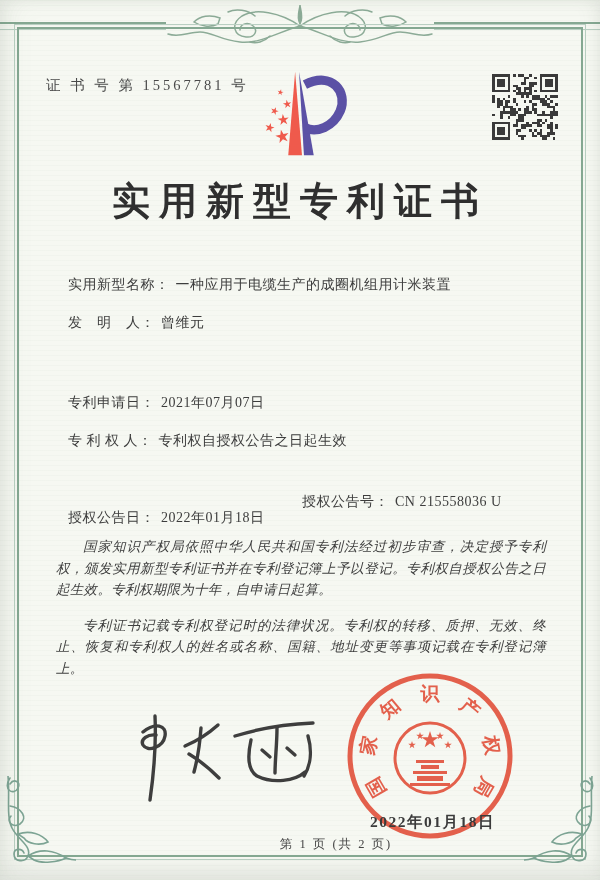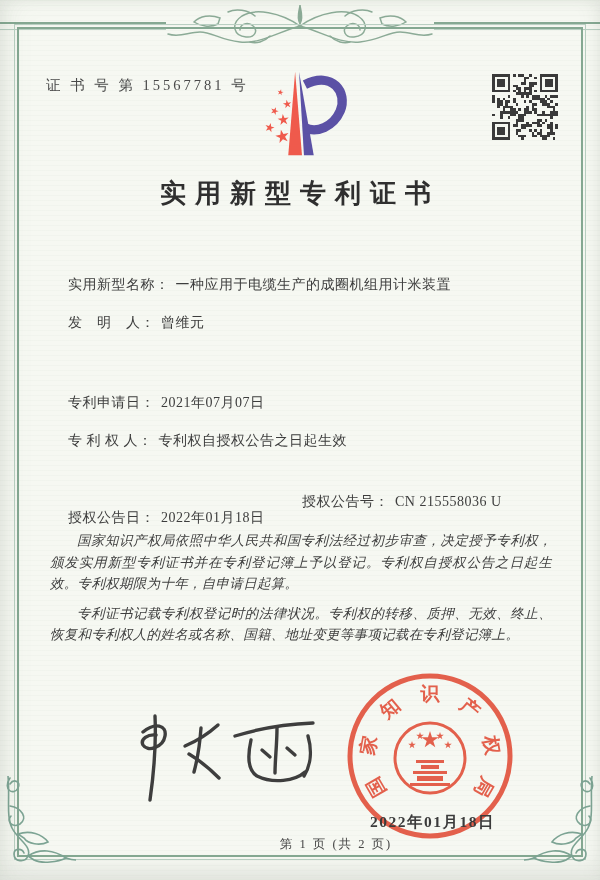--- a/index.html
+++ b/index.html
@@ -20,30 +20,30 @@
   .top-band.right{left:434px;width:166px;}
   .flourish{position:absolute;left:160px;top:2px;width:280px;height:48px;}
   .corner-orn{position:absolute;width:78px;height:88px;}
   .corner-orn.bl{left:-2px;top:776px;}
   .corner-orn.br{left:524px;top:776px;transform:scaleX(-1);}
   
   .cert-no{position:absolute;left:46px;top:76px;font-size:14.5px;letter-spacing:3px;color:#4a4a4a;}
   .logo{position:absolute;left:252px;top:64px;width:98px;height:100px;}
   .qr{position:absolute;left:492px;top:74px;width:66px;height:66px;}
   .title{position:absolute;left:0;top:176px;width:100%;text-align:center;
-    font-size:26px;font-weight:bold;letter-spacing:9px;color:#2f2f2f;}
+    font-size:38px;font-weight:bold;letter-spacing:9px;color:#2f2f2f;}
   
   .row{position:absolute;left:52px;font-size:14px;letter-spacing:.5px;white-space:pre;color:#3d3d3d;}
   .row .lbl{display:inline-block;}
   .row .val{margin-left:6px;}
   .grant-no{position:absolute;left:250px;top:0;}
   
   .paras{position:absolute;left:42px;top:522px;width:518px;font-size:13.5px;
     font-style:italic;line-height:21.5px;text-align:justify;color:#3e3e3e;letter-spacing:.3px;}
-  .paras p{margin:8px;text-indent:2em;}
+  .paras p{margin:14px;text-indent:2em;}
   
   .signer{position:absolute;left:56px;top:738px;font-size:15px;font-weight:600;letter-spacing:3px;color:#333;}
   .signer div{margin-bottom:13px;}
   .signature{position:absolute;left:115px;top:710px;width:210px;height:95px;}
   .seal{position:absolute;left:342px;top:668px;width:176px;height:176px;opacity:.88;}
   .seal-date{position:absolute;left:370px;top:812px;font-size:15.5px;letter-spacing:1.5px;color:#3b3b3b;font-weight:600;}
   .footer{position:absolute;left:0;top:836px;width:100%;text-align:center;font-size:12.5px;letter-spacing:2px;color:#444;padding-left:36px;}
 </style>
 </head>
 <body>

